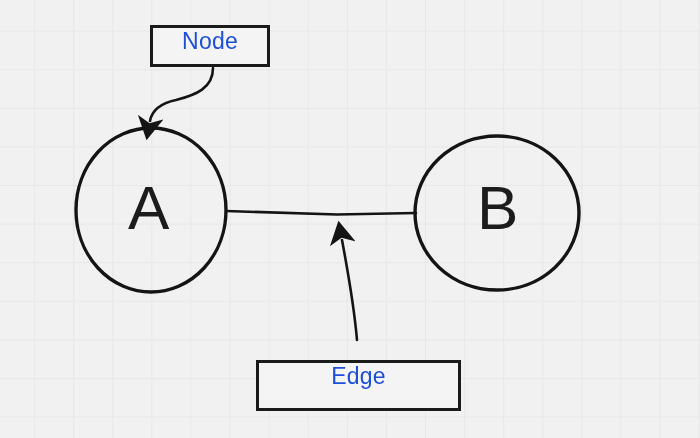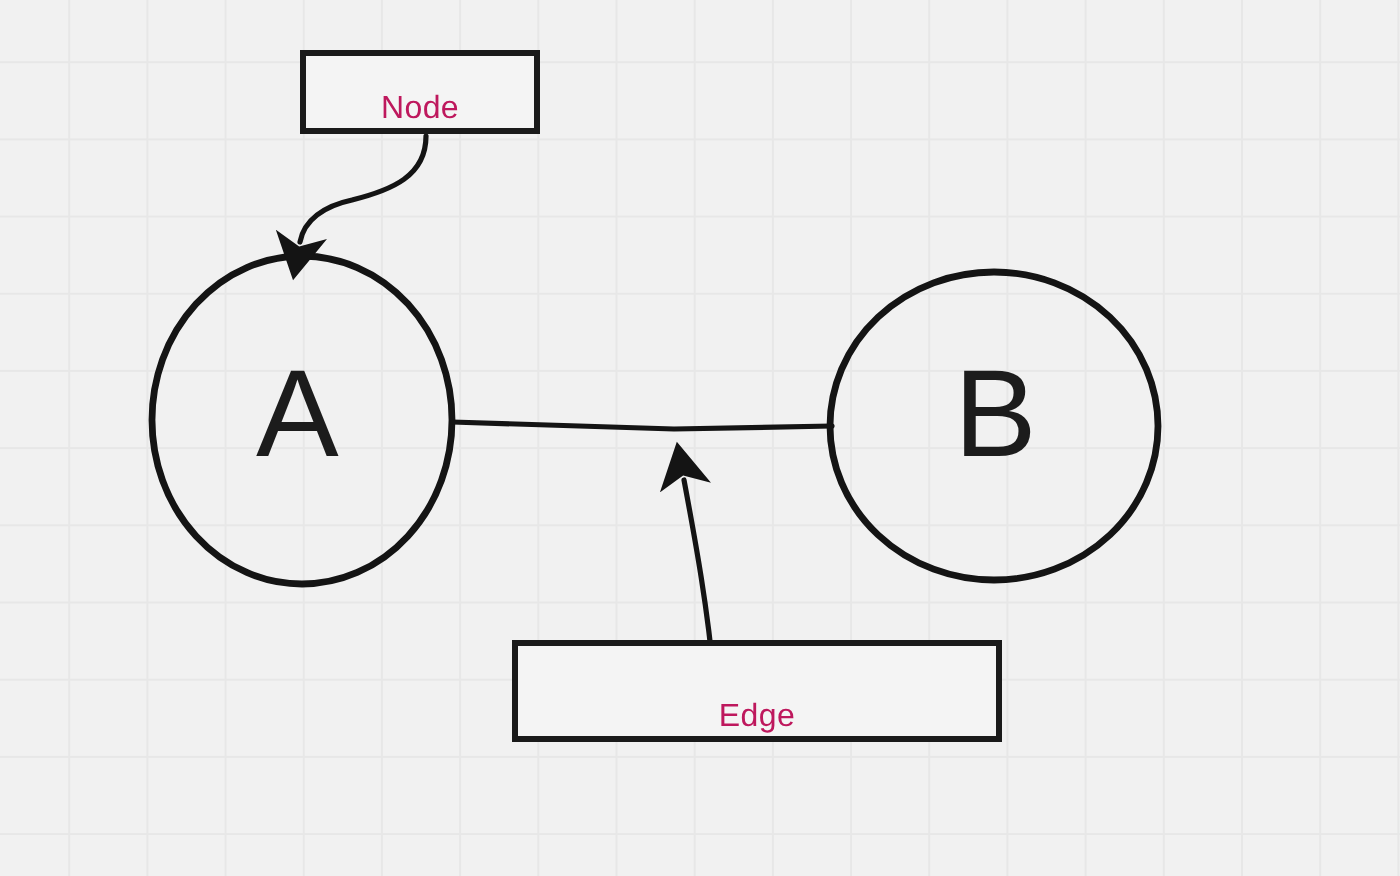--- a/index.html
+++ b/index.html
@@ -29,43 +29,43 @@
     top: 0;
     width: 700px;
     height: 438px;
   }
   .label-box {
     position: absolute;
     box-sizing: border-box;
     background: #f4f4f4;
     border: 3px solid #1a1a1a;
     display: flex;
-    align-items: flex-end;
+    align-items: flex-start;
     justify-content: center;
-    color: #be185d;
-    font-size: 16px;
+    color: #1d4ed8;
+    font-size: 23px;
     letter-spacing: 0.2px;
   }
   .inner-line {
     position: absolute;
     box-sizing: border-box;
     border: 1px solid #f4f4f4;
     left: 0; top: 0; right: 0; bottom: 0;
     pointer-events: none;
   }
   #node-box {
     left: 150px;
     top: 25px;
     width: 120px;
     height: 42px;
   }
   #edge-box {
     left: 256px;
-    top: 320px;
-    width: 245px;
+    top: 360px;
+    width: 205px;
     height: 51px;
   }
   .node-letter {
     position: absolute;
     color: #1c1c1c;
     font-size: 62px;
     line-height: 1;
     font-weight: 400;
     user-select: none;
   }

